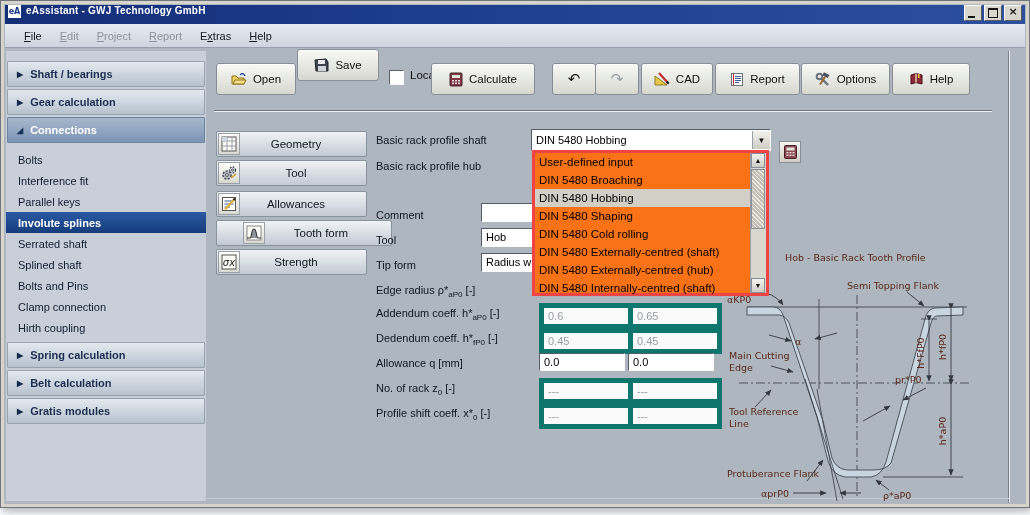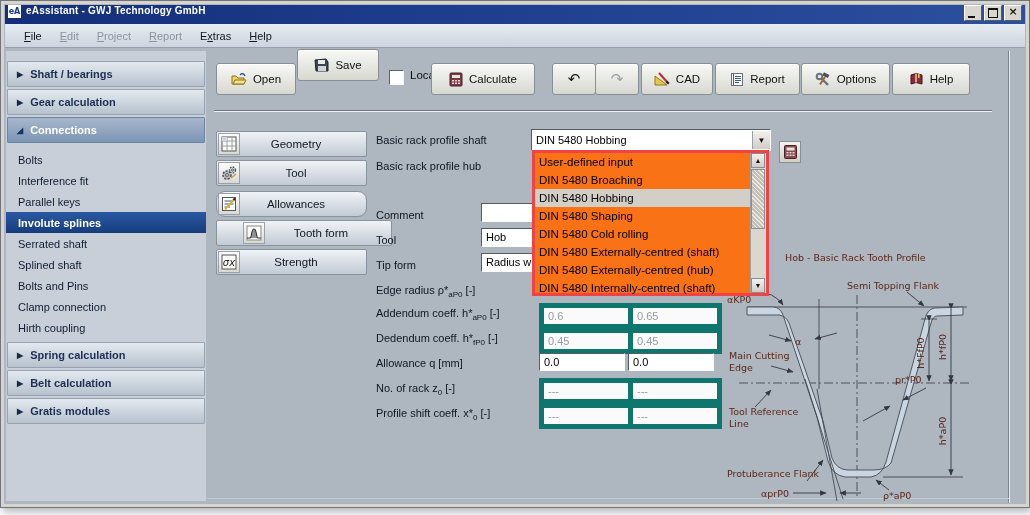--- a/index.html
+++ b/index.html
@@ -276,21 +276,21 @@
           <svg width="16" height="16">
             <circle cx="6" cy="10" r="4" fill="#b6bcc4" stroke="#4a5058" stroke-width="1.6" stroke-dasharray="2 1.4"></circle>
             <circle cx="6" cy="10" r="1.4" fill="#fff" stroke="#4a5058"></circle>
             <circle cx="11.5" cy="5" r="3" fill="#d4d8de" stroke="#4a5058" stroke-width="1.4" stroke-dasharray="1.6 1.2"></circle>
             <circle cx="11.5" cy="5" r="1" fill="#fff" stroke="#4a5058"></circle>
             <line x1="10" y1="13" x2="15" y2="9" stroke="#c8a030" stroke-width="1.6"></line>
           </svg>
         </span>
     <span class="nlabel">Tool</span>
   </div>
-  <div class="navbtn" style="top:190px;border-radius:9px;">
+  <div class="navbtn" style="top:190px;">
     <span class="nicon">
           <svg width="16" height="16">
             <rect x="1.5" y="1.5" width="13" height="13" fill="#fdfdfa" stroke="#555"></rect>
             <g stroke="#3a5aa0">
               <line x1="3.5" y1="5" x2="12.5" y2="5"></line>
               <line x1="3.5" y1="8" x2="12.5" y2="8"></line>
               <line x1="3.5" y1="11" x2="9" y2="11"></line>
             </g>
             <line x1="4" y1="13.5" x2="13.5" y2="3" stroke="#e0b030" stroke-width="2"></line>
             <line x1="12.5" y1="4" x2="14" y2="2.5" stroke="#222" stroke-width="2"></line>

